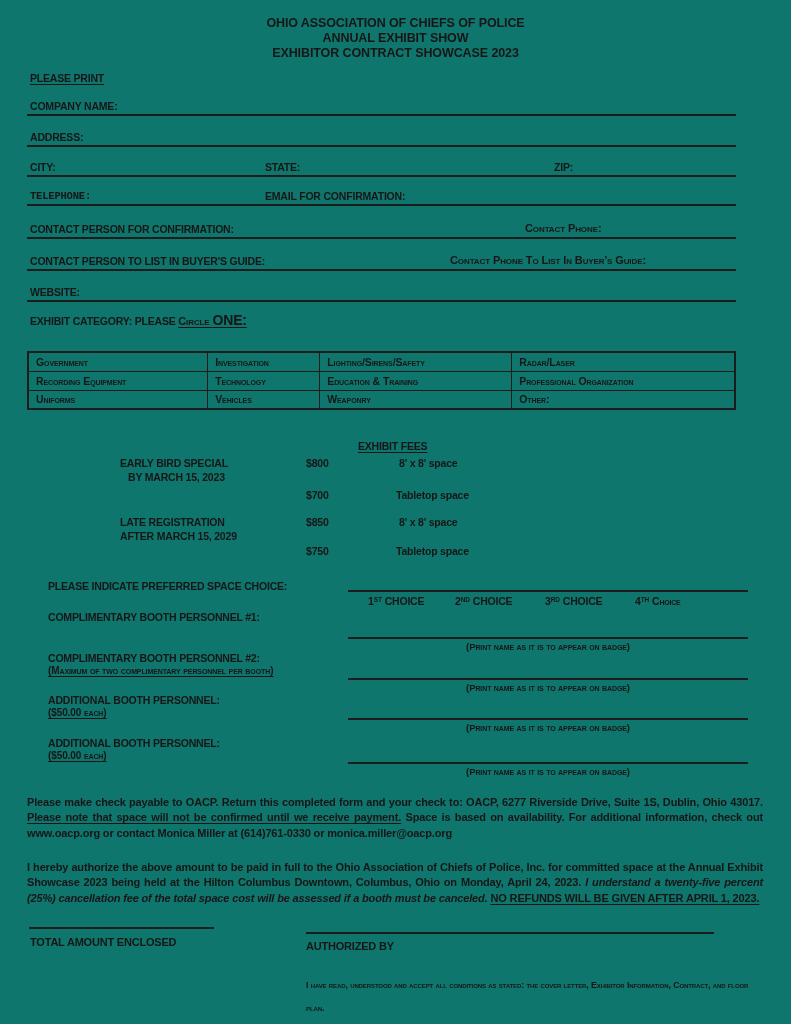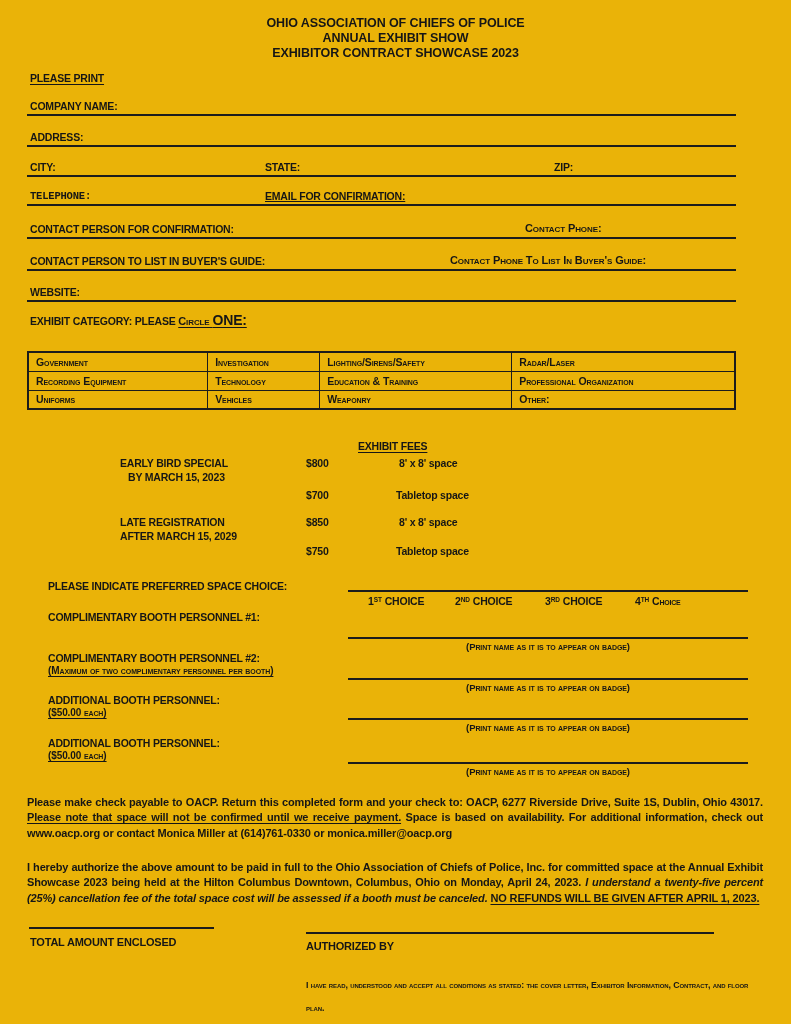--- a/index.html
+++ b/index.html
@@ -1,17 +1,17 @@
 <!DOCTYPE html>
 <html><head>
 <meta charset="utf-8">
 <style>
   html,body{margin:0;padding:0;background:#9a9a9a;}
   .page{
-    position:relative;width:791px;height:1024px;background:#eab308;
+    position:relative;width:791px;height:1024px;background:#0f766e;
     font-family:"Liberation Sans",sans-serif;font-weight:700;color:#161616;
     overflow:hidden;margin:0 auto;
   }
   .abs{position:absolute;white-space:nowrap;}
   .ttl{font-size:12.5px;line-height:15px;letter-spacing:-.1px;text-align:center;}
   .lbl{font-size:10.5px;letter-spacing:-.2px;}
   .sc{font-variant:small-caps;}
   .scl{font-size:11px;font-variant:small-caps;letter-spacing:-.1px;}
   .u{text-decoration:underline;text-decoration-thickness:1.4px;text-underline-offset:2px;}
   .hline{position:absolute;height:1.8px;background:#1c1c1c;}
@@ -55,21 +55,21 @@
 
   <div class="abs lbl" style="left:30px;top:131px;">ADDRESS:</div>
   <div class="hline" style="left:27px;top:145px;width:709px;"></div>
 
   <div class="abs lbl" style="left:30px;top:161px;">CITY:</div>
   <div class="abs lbl" style="left:265px;top:161px;">STATE:</div>
   <div class="abs lbl" style="left:530px;top:161px;margin-left:24px;">ZIP:</div>
   <div class="hline" style="left:27px;top:175px;width:709px;"></div>
 
   <div class="abs lbl" style="left:30px;top:190px;font-family:Liberation Mono, monospace;">TELEPHONE:</div>
-  <div class="abs lbl" style="left:265px;top:190px;text-decoration:underline;">EMAIL FOR CONFIRMATION:</div>
+  <div class="abs lbl" style="left:265px;top:190px;">EMAIL FOR CONFIRMATION:</div>
   <div class="hline" style="left:27px;top:204px;width:709px;"></div>
 
   <div class="abs lbl" style="left:30px;top:223px;">CONTACT PERSON FOR CONFIRMATION:</div>
   <div class="abs scl" style="left:525px;top:222px;">Contact Phone:</div>
   <div class="hline" style="left:27px;top:237px;width:709px;"></div>
 
   <div class="abs lbl" style="left:30px;top:255px;">CONTACT PERSON TO LIST IN BUYER'S GUIDE:</div>
   <div class="abs scl" style="left:450px;top:254px;">Contact Phone To List In Buyer's Guide:</div>
   <div class="hline" style="left:27px;top:269px;width:709px;"></div>
 

